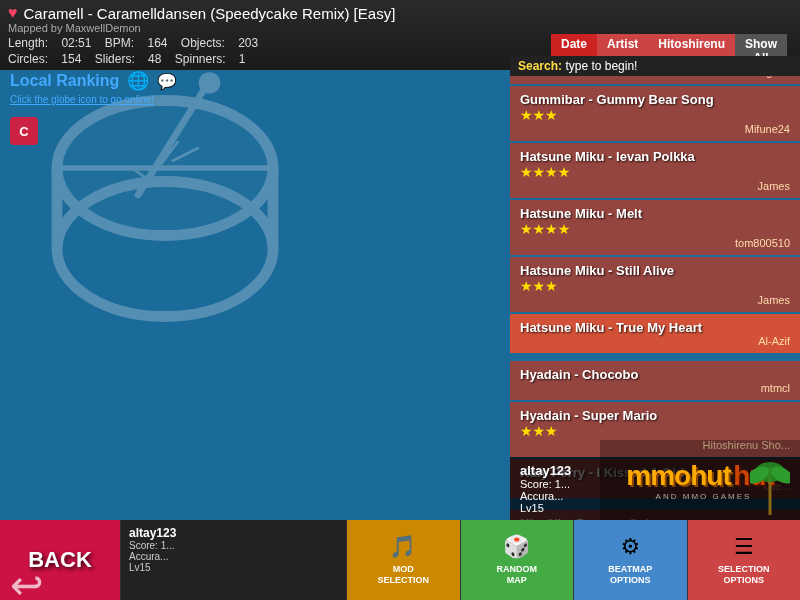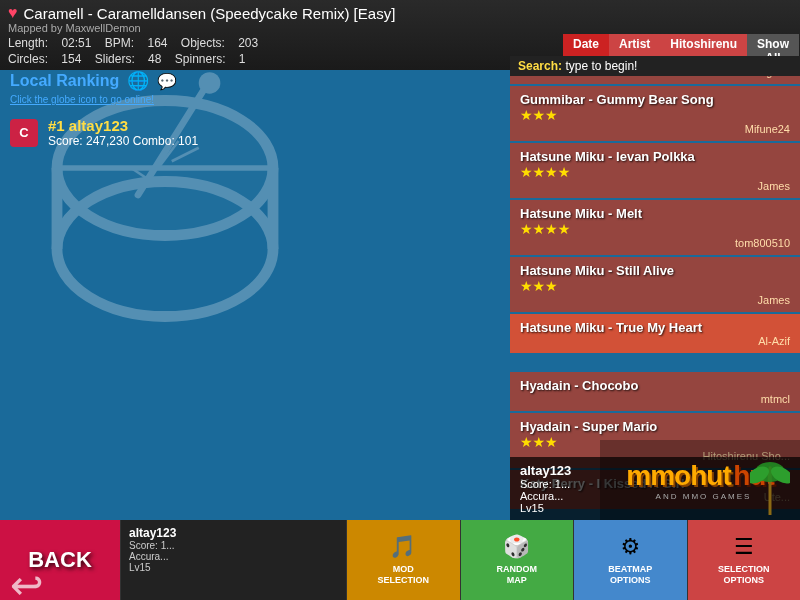--- a/index.html
+++ b/index.html
@@ -65,21 +65,21 @@
       border-radius: 3px;
       font-size: 12px;
       cursor: pointer;
       border: none;
     }
 
     
     #tab-bar {
       position: absolute;
       top: 34px;
-      right: 4px;
+      right: 16px;
       display: flex;
       z-index: 10;
       width: 233px;
     }
     .tab {
       padding: 3px 10px;
       font-size: 12px;
       font-weight: bold;
       cursor: pointer;
       flex: 1;
@@ -364,24 +364,20 @@
 
 <div id="local-ranking">
   <div class="ranking-header">
     <span class="ranking-title">Local Ranking</span>
     <span class="globe-icon">🌐</span>
     <span class="message-icon">💬</span>
   </div>
   <div class="go-online">Click the globe icon to go online!</div>
   <div id="score-entry">
     <div class="rank-badge">C</div>
-    <div class="rank-info">
-      <div class="rank-num">#1 altay123</div>
-      <div class="score-detail">Score: 247,230  Combo: 101</div>
-    </div>
   </div>
 </div>
 
 <div id="song-list">
 
 <div class="song-item" style="background: rgba(180, 60, 40, 0.8); margin-bottom: 2px;">
       <div class="song-author">kingcob</div>
     </div>
     <div class="song-item" style="background: rgba(180, 60, 40, 0.8); margin-bottom: 2px;">
       <div class="song-title">Gummibar - Gummy Bear Song</div>
@@ -396,21 +392,21 @@
     <div class="song-item" style="background: rgba(180, 60, 40, 0.8); margin-bottom: 2px;">
       <div class="song-title">Hatsune Miku - Melt</div>
       <div class="stars">★★★★</div>
       <div class="song-author">tom800510</div>
     </div>
     <div class="song-item" style="background: rgba(180, 60, 40, 0.8); margin-bottom: 2px;">
       <div class="song-title">Hatsune Miku - Still Alive</div>
       <div class="stars">★★★</div>
       <div class="song-author">James</div>
     </div>
-    <div class="song-item" style="background: rgba(220, 80, 50, 0.95); margin-bottom: 19px;">
+    <div class="song-item" style="background: rgba(220, 80, 50, 0.95); margin-bottom: 8px;">
       <div class="song-title">Hatsune Miku - True My Heart</div>
       <div class="song-author">Al-Azif</div>
     </div>
     <div class="song-item" style="background: rgba(180, 60, 40, 0.8); margin-bottom: 2px;">
       <div class="song-title">Hyadain - Chocobo</div>
       <div class="song-author">mtmcl</div>
     </div>
     <div class="song-item" style="background: rgba(180, 60, 40, 0.8); margin-bottom: 2px;">
       <div class="song-title">Hyadain - Super Mario</div>
       <div class="stars">★★★</div>

